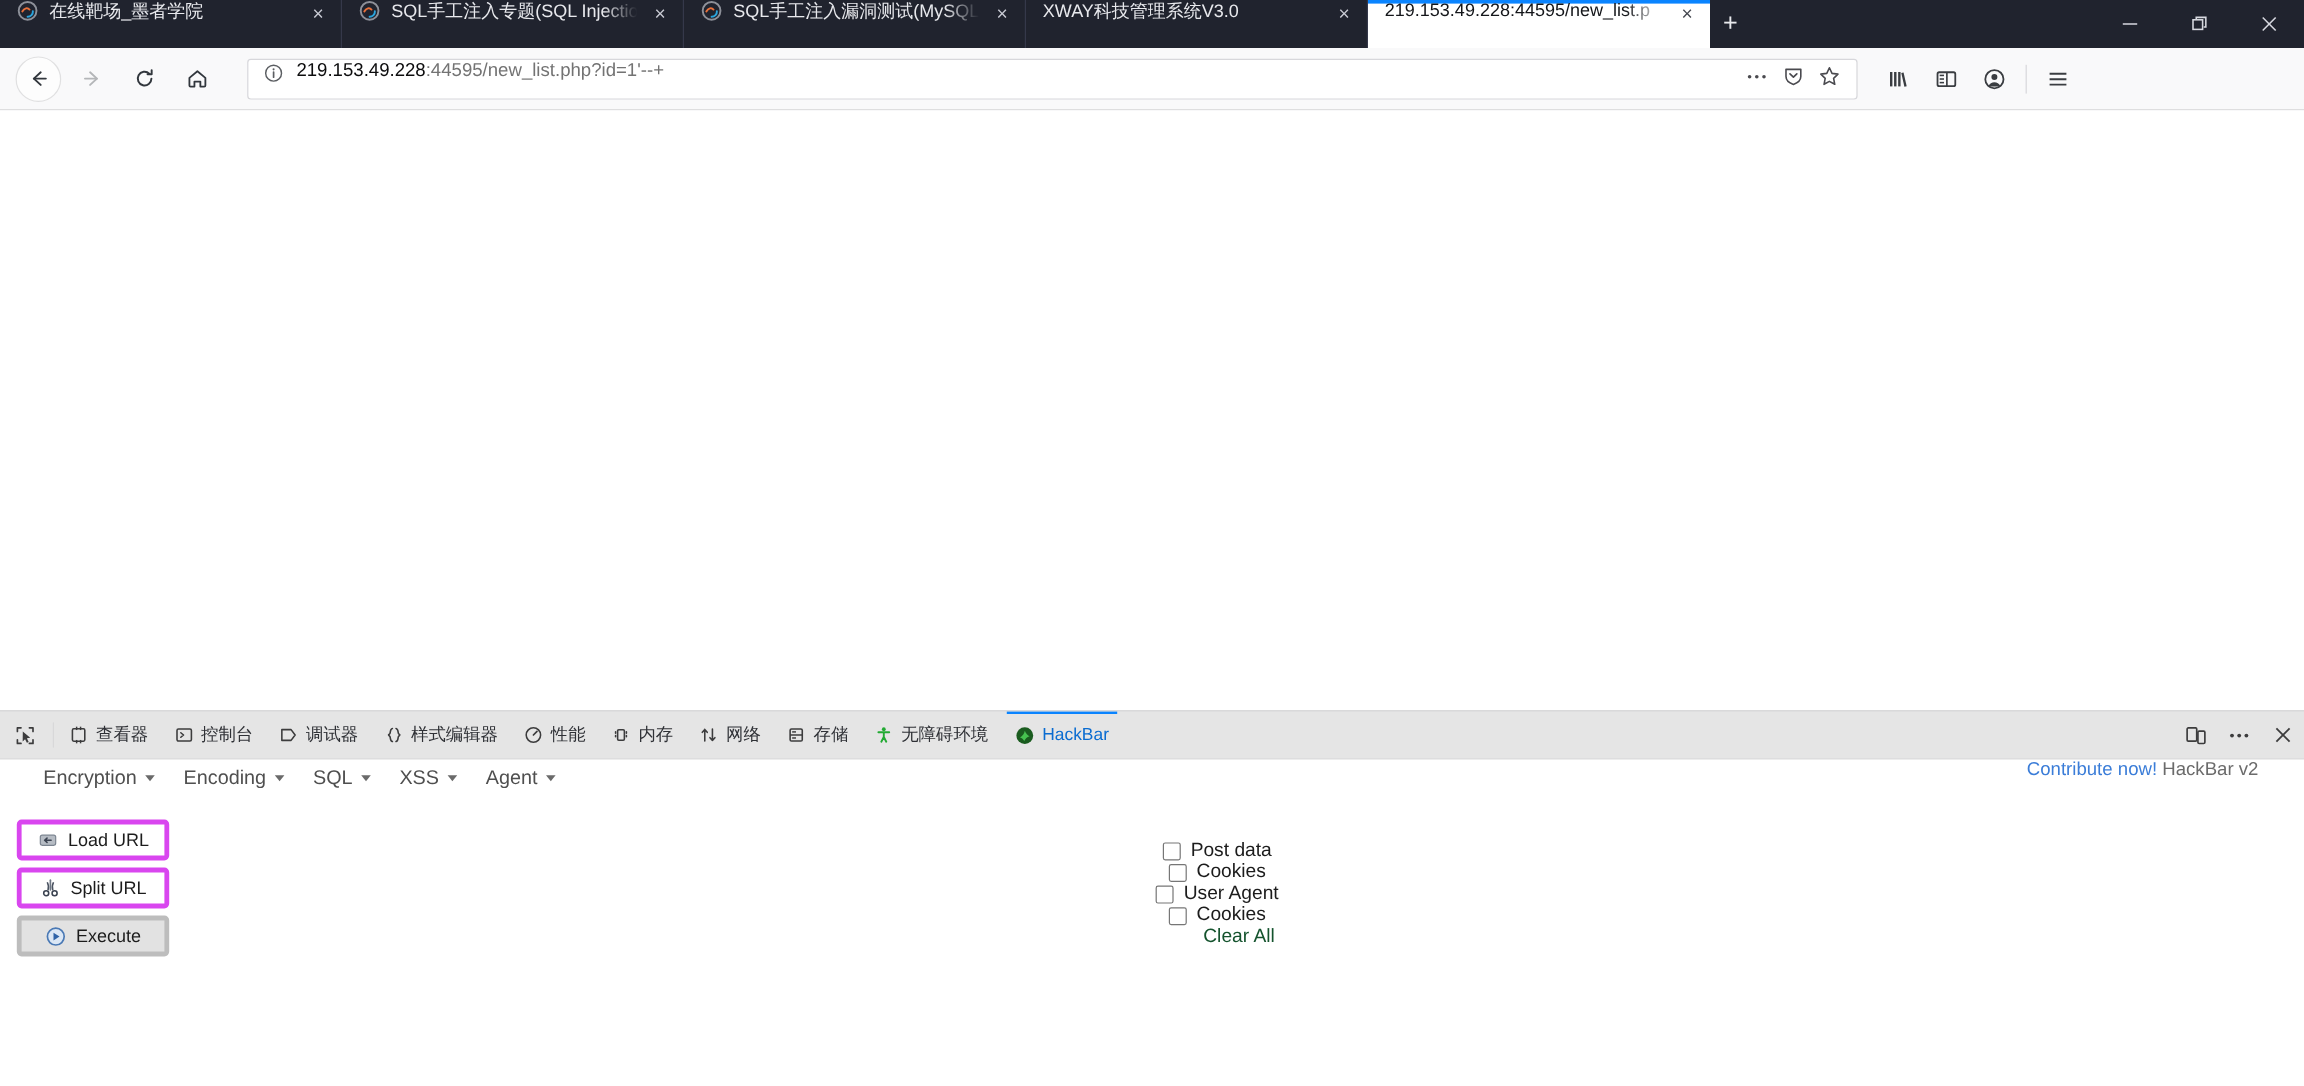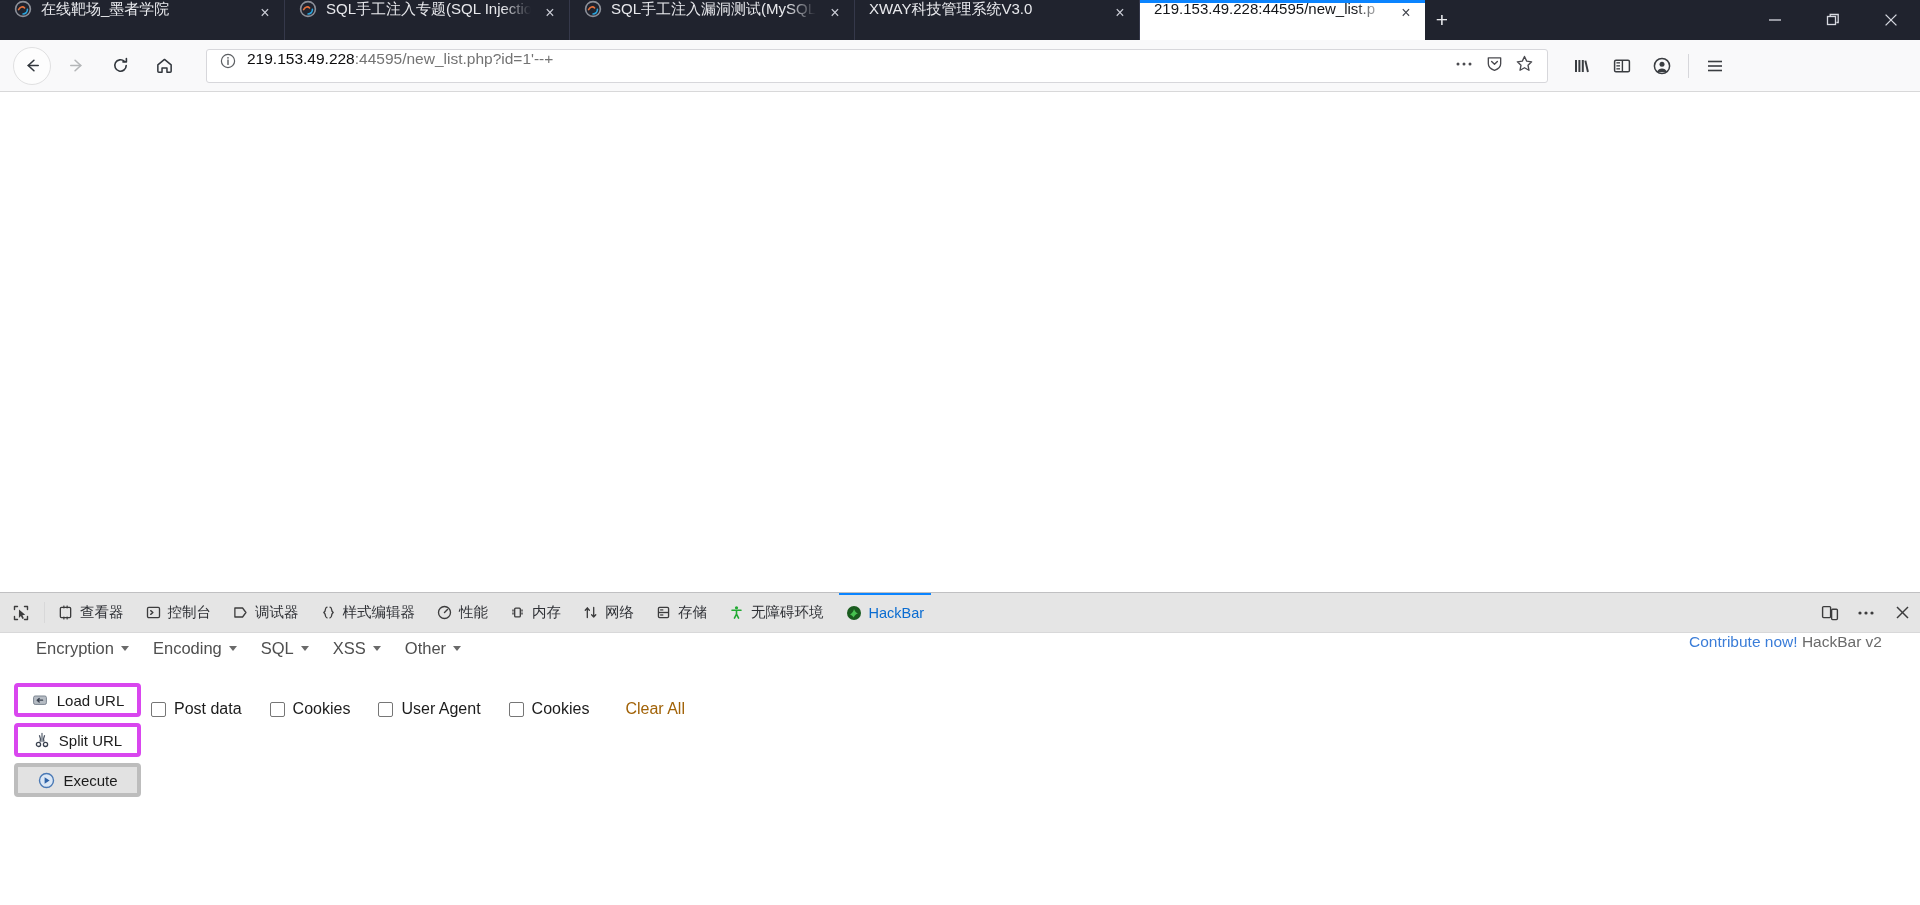--- a/index.html
+++ b/index.html
@@ -274,30 +274,31 @@
     width: 72px;
     height: 28px;
     pointer-events:none;
   }
   .hb-opts {
     display:flex; align-items:center;
     margin-top: 17px;
     gap: 0;
     font-size: 16px;
     color:#1c1c1c;
+    flex-direction:column;
   }
   .hb-opt { display:flex; align-items:center; gap:8px; margin-right: 28px; }
   .cbx {
     width:15px;height:15px;
     border:1px solid #767676;
     background:#fff;
     border-radius:2px;
     flex:0 0 15px;
   }
-  .hb-clear { color:#a16207; font-size:16px; margin-left: 8px; }
+  .hb-clear { color:#14532d; font-size:16px; margin-left: 8px; }
 </style>
 </head>
 <body>
 
 <div class="tabbar">
   <div class="tab">
     <span class="tab-fav">
       <svg width="18" height="18" viewBox="0 0 18 18">
           <circle cx="9" cy="9" r="7.4" fill="none" stroke="#8d9099" stroke-width="1.6"></circle>
           <path d="M4.6 9.6c1.6-3 4.4-3.5 6-1.6" fill="none" stroke="#e8703a" stroke-width="1.6" stroke-linecap="round"></path>
@@ -611,21 +612,21 @@
       </div>
       <div class="hb-menu">
         <span>SQL</span>
         <span class="caret"></span>
       </div>
       <div class="hb-menu">
         <span>XSS</span>
         <span class="caret"></span>
       </div>
       <div class="hb-menu">
-        <span>Other</span>
+        <span>Agent</span>
         <span class="caret"></span>
       </div>
 
       <div class="hb-contrib">
         <a href="#">Contribute now!</a>
         <span class="ver">HackBar v2</span>
       </div>
     </div>
 
     <div class="hb-body">

